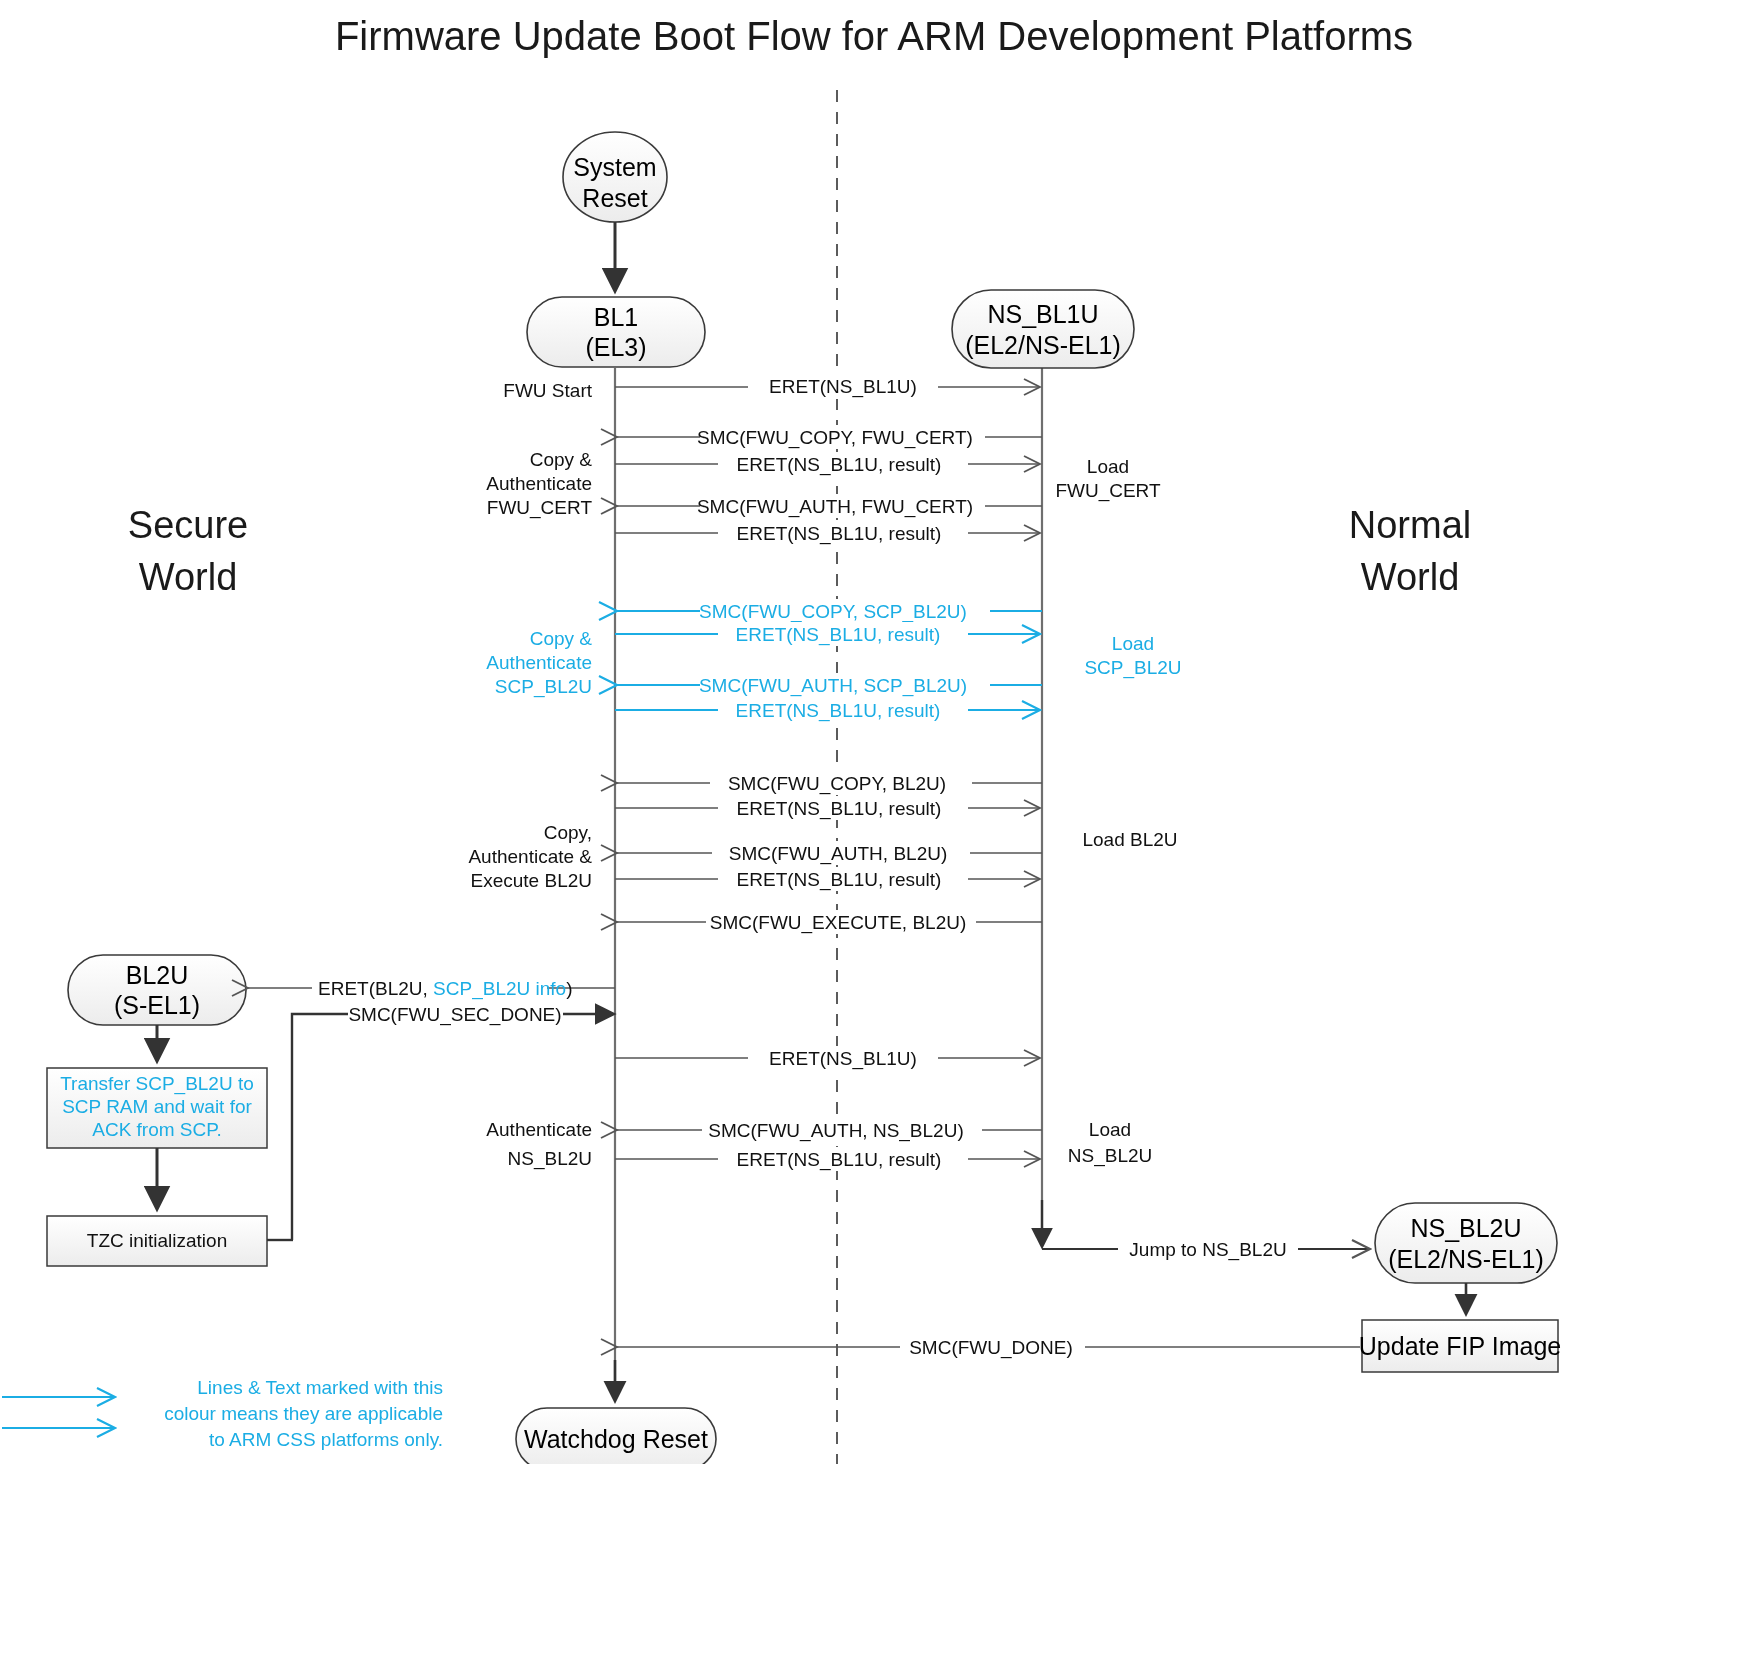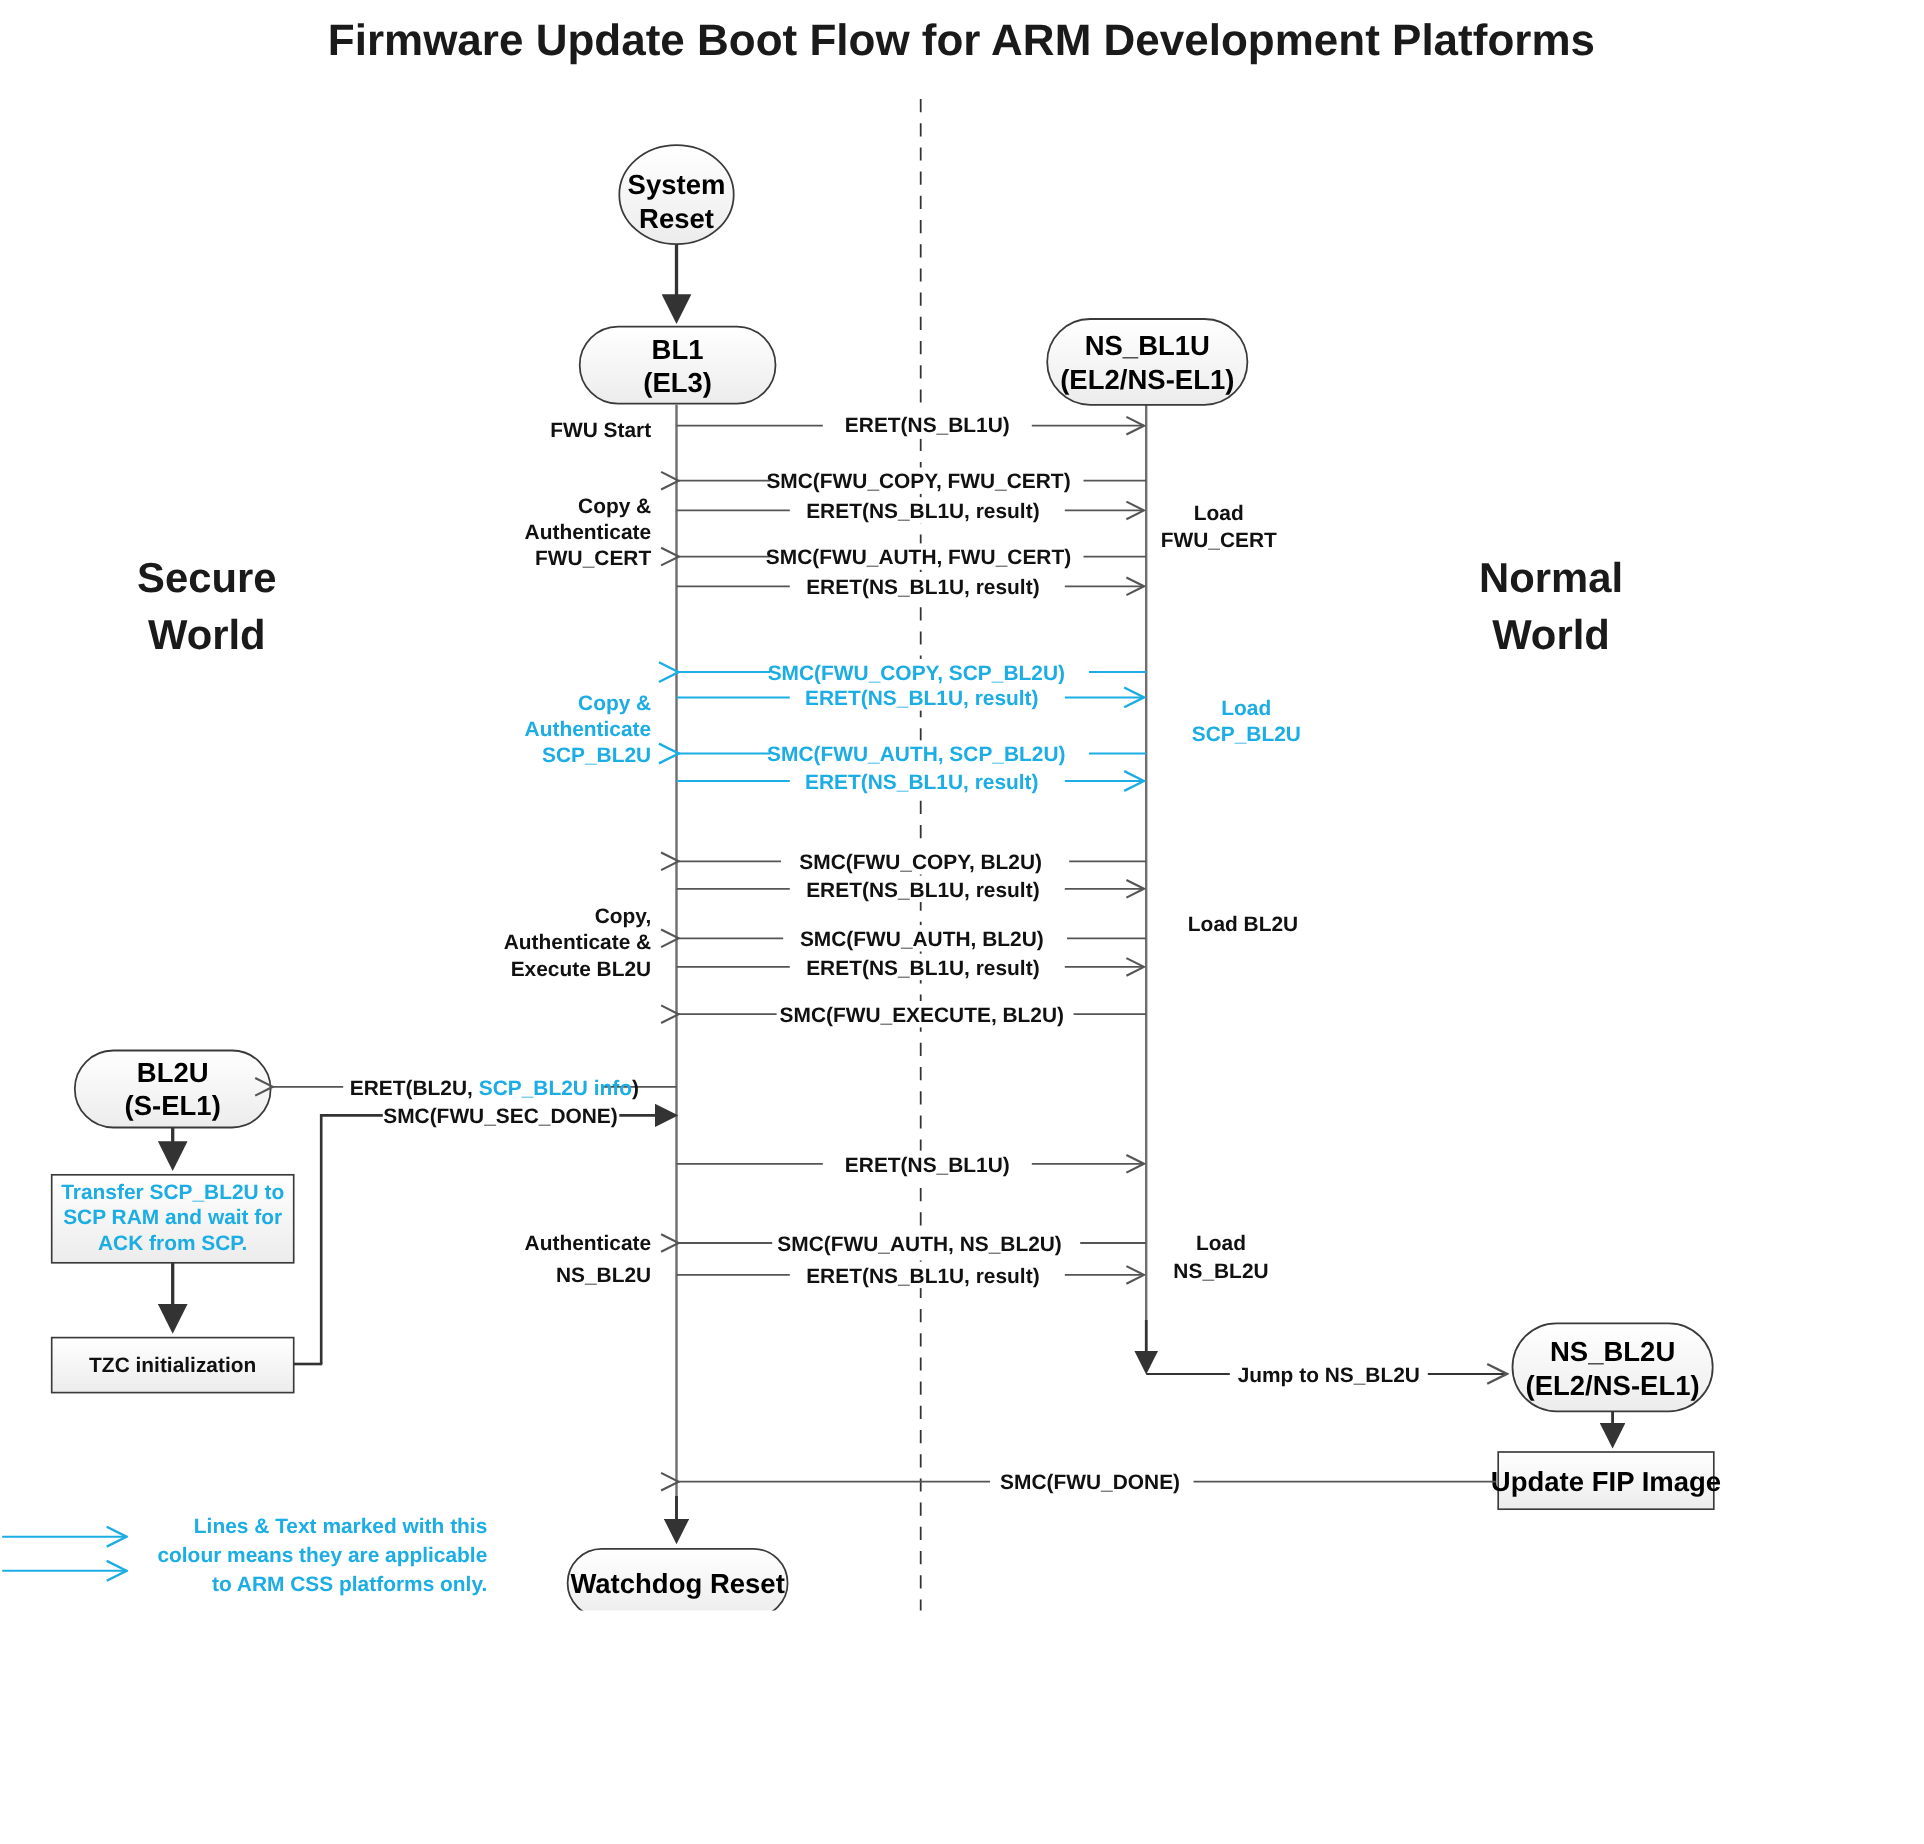--- a/index.html
+++ b/index.html
@@ -1,17 +1,17 @@
 <!DOCTYPE html>
 <html><head>
 <meta charset="utf-8">
 <style>
   html,body{margin:0;padding:0;background:#ffffff;}
   body{width:1749px;height:1676px;font-family:"Liberation Sans",sans-serif;color:#000;}
-  #stage{position:relative;width:1749px;height:1464px;overflow:hidden;font-weight:bold;}
+  #stage{position:relative;width:1749px;height:1464px;overflow:hidden;}
   svg#diagram{position:absolute;left:0;top:0;width:1749px;height:1676px;}
   .ttl{font-size:40px;fill:#1a1a1a;font-family:"Liberation Sans",sans-serif;}
   .world{font-size:38px;fill:#1a1a1a;font-family:"Liberation Sans",sans-serif;}
   .nodetxt{font-size:25px;fill:#000;font-family:"Liberation Sans",sans-serif;}
   .msg{font-size:19px;fill:#111;font-family:"Liberation Sans",sans-serif;}
   .msgc{font-size:19px;fill:#1BADE4;font-family:"Liberation Sans",sans-serif;}
   .side{font-size:19px;fill:#111;font-family:"Liberation Sans",sans-serif;}
   .sidec{font-size:19px;fill:#1BADE4;font-family:"Liberation Sans",sans-serif;}
   .boxtxt{font-size:19px;fill:#1BADE4;font-family:"Liberation Sans",sans-serif;}
   .boxtxtd{font-size:19px;fill:#111;font-family:"Liberation Sans",sans-serif;}

